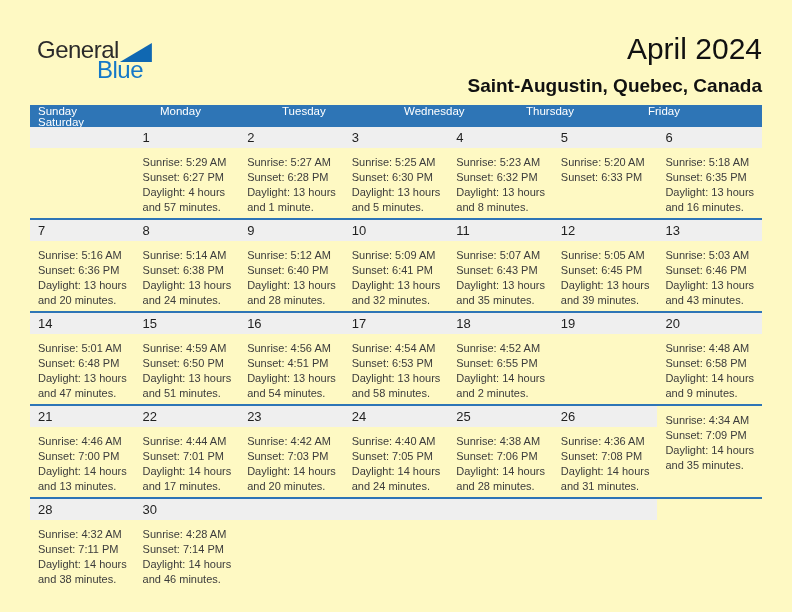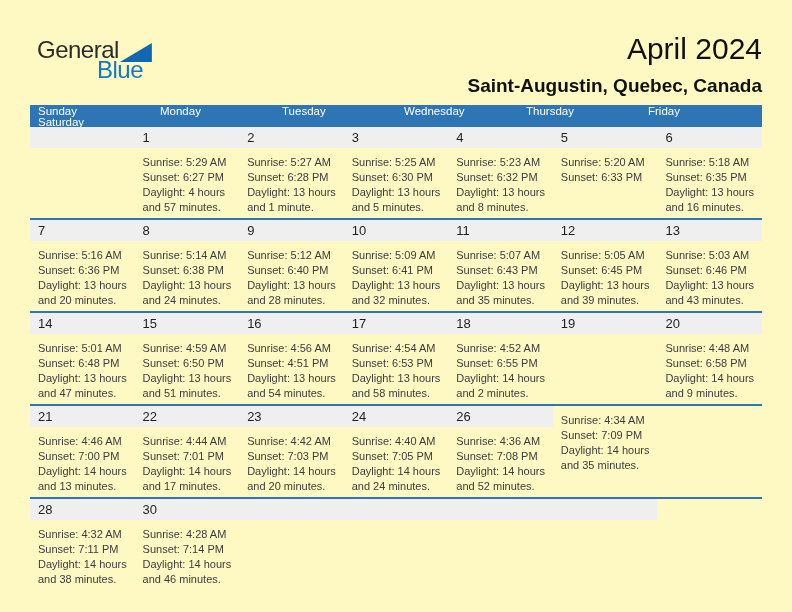--- a/index.html
+++ b/index.html
@@ -261,25 +261,33 @@
           </div>
           <div class="day-cell">
             <div class="day-number">24</div>
             <div class="day-details">
               <div>Sunrise: 4:40 AM</div>
               <div>Sunset: 7:05 PM</div>
               <div>Daylight: 14 hours and 24 minutes.</div>
             </div>
           </div>
           <div class="day-cell">
+            <div class="day-number">25</div>
+            <div class="day-details">
+              <div>Sunrise: 4:38 AM</div>
+              <div>Sunset: 7:06 PM</div>
+              <div>Daylight: 14 hours and 28 minutes.</div>
+            </div>
+          </div>
+          <div class="day-cell">
             <div class="day-number">26</div>
             <div class="day-details">
               <div>Sunrise: 4:36 AM</div>
               <div>Sunset: 7:08 PM</div>
-              <div>Daylight: 14 hours and 52 minutes.</div>
+              <div>Daylight: 14 hours and 31 minutes.</div>
             </div>
           </div>
           <div class="day-cell">
             <div class="day-details">
               <div>Sunrise: 4:34 AM</div>
               <div>Sunset: 7:09 PM</div>
               <div>Daylight: 14 hours and 35 minutes.</div>
             </div>
           </div>
         </div>

